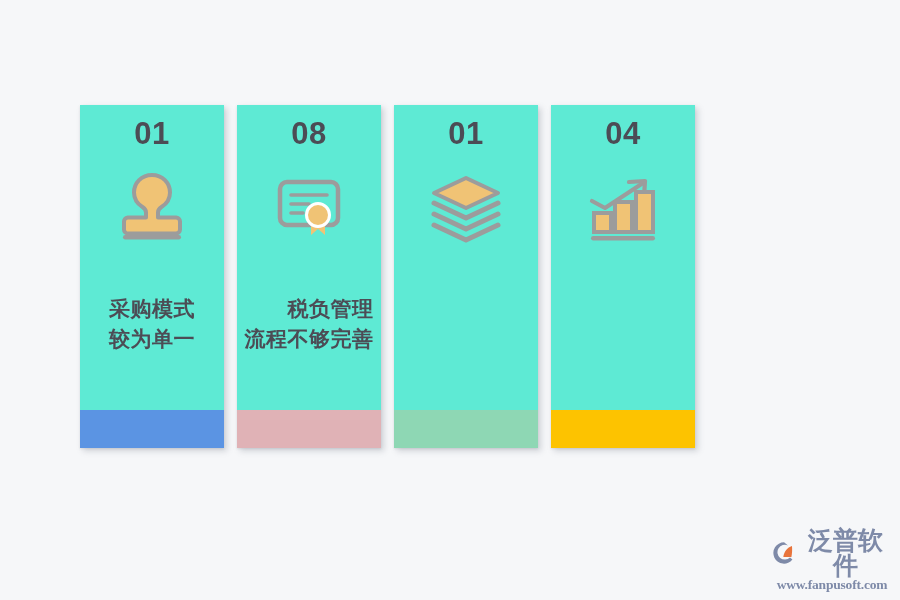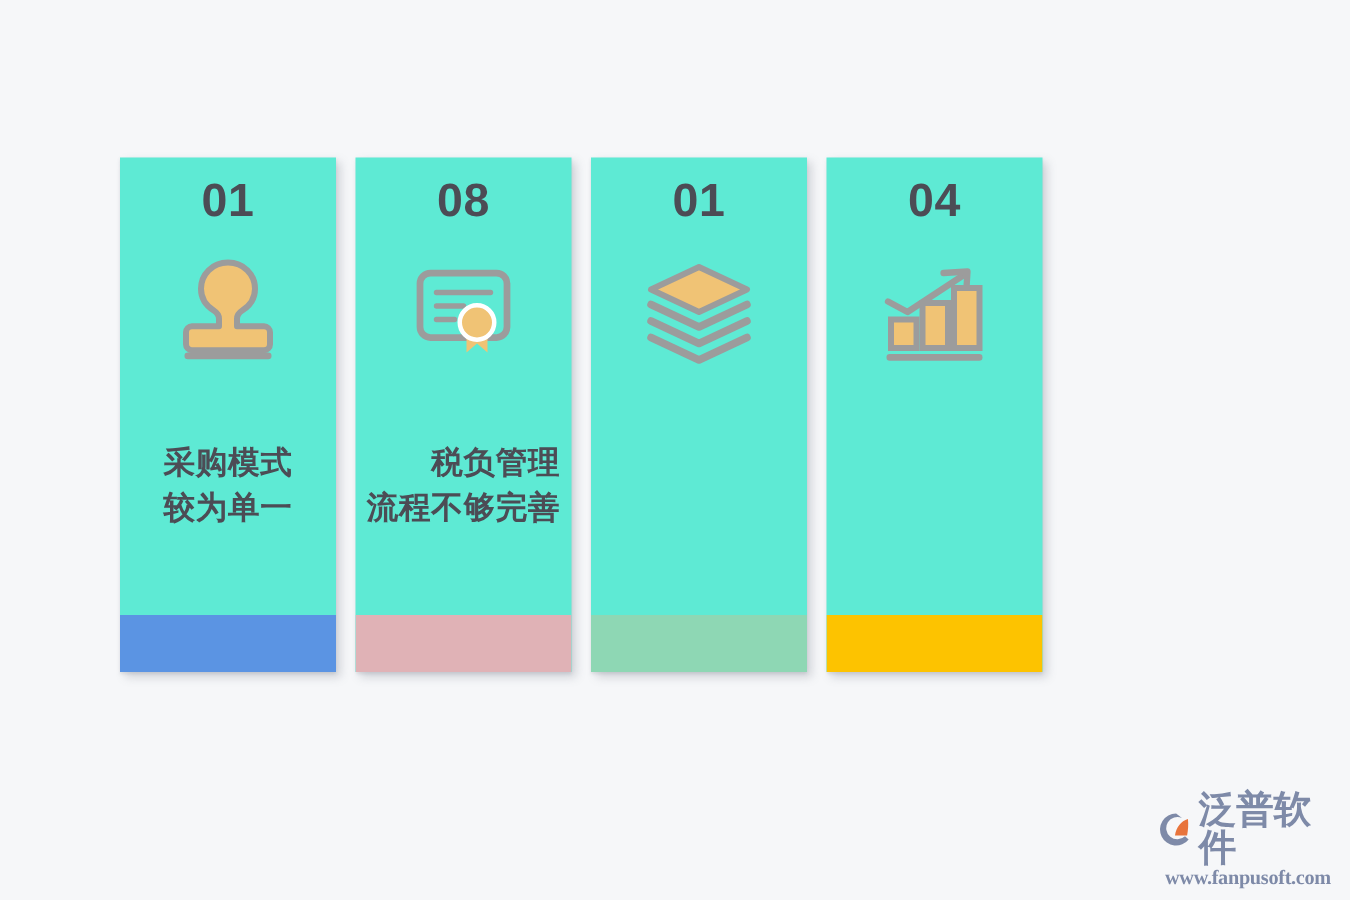--- a/index.html
+++ b/index.html
@@ -80,20 +80,21 @@
   #watermark {
     position: absolute;
     left: 772px;
     top: 532px;
     width: 120px;
     height: 56px;
     display: flex;
     flex-direction: column;
     align-items: center;
     justify-content: center;
+    text-align: center;
   }
   #wm-top {
     display: flex;
     align-items: center;
     gap: 3px;
   }
   #wm-name {
     font-size: 25px;
     font-weight: bold;
     color: #7e8aa8;

